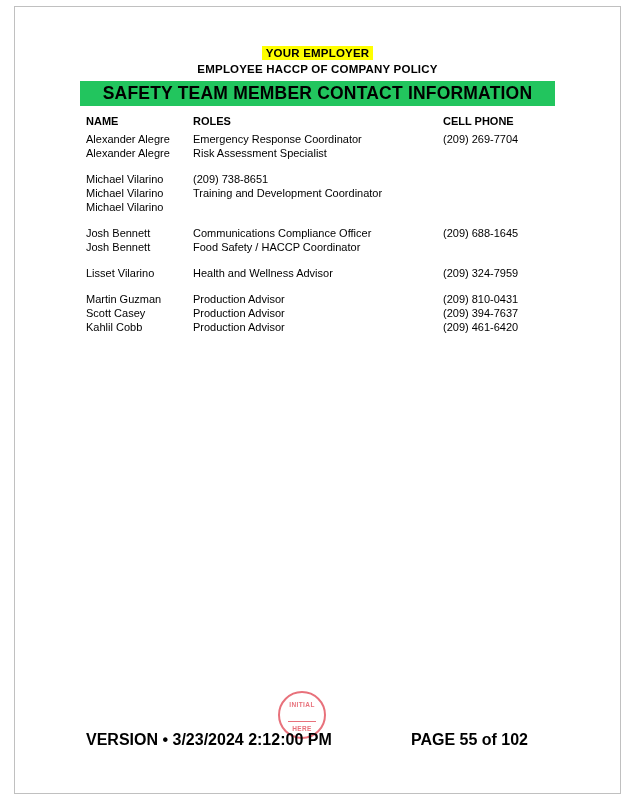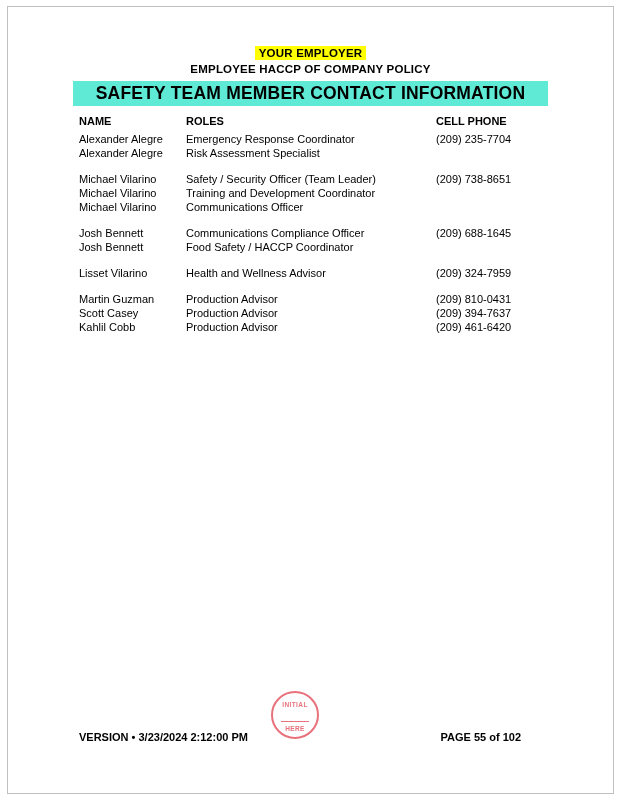--- a/index.html
+++ b/index.html
@@ -4,21 +4,21 @@
 <style>
   * { margin: 0; padding: 0; box-sizing: border-box; }
   html, body {
     width: 622px; height: 806px;
     background: #ffffff;
     font-family: "Liberation Sans", sans-serif;
     color: #000;
   }
   .page {
     position: absolute;
-    left: 7px; top: 6px;
+    left: 14px; top: 6px;
     width: 607px; height: 788px;
     background: #ffffff;
     border: 1px solid #c0c0c0;
     overflow: hidden;
   }
   .header {
     position: absolute;
     left: 0; top: 36px;
     width: 100%;
     text-align: center;
@@ -33,21 +33,21 @@
   }
   .subtitle {
     margin-top: 2px;
     font-size: 11.5px;
     font-weight: bold;
     letter-spacing: 0.2px;
   }
   .doc-title {
     display: inline-block;
     margin-top: 6px;
-    background: #5eead4;
+    background: #22c55e;
     font-size: 17.5px;
     font-weight: bold;
     padding: 2px 23px;
     letter-spacing: 0.2px;
   }
   .table {
     position: absolute;
     left: 71px; top: 107px;
     width: 442px;
     font-size: 11px;
@@ -88,21 +88,21 @@
     font-size: 6.5px;
     font-weight: bold;
     letter-spacing: 0.4px;
   }
   .footer {
     position: absolute;
     left: 71px; top: 724px;
     width: 442px;
     display: flex;
     justify-content: space-between;
-    font-size: 11px;
+    font-size: 16px;
     font-weight: bold;
   }
 </style>
 </head>
 <body>
 
 <div class="page">
 
   <div class="header">
     <div>
@@ -118,43 +118,41 @@
     <div class="row thead">
       <span class="cell">NAME</span>
       <span class="cell">ROLES</span>
       <span class="cell">CELL PHONE</span>
     </div>
 
     <div class="group">
       <div class="row">
         <span class="cell">Alexander Alegre</span>
         <span class="cell">Emergency Response Coordinator</span>
-        <span class="cell">(209) 235-7704</span>
+        <span class="cell">(209) 269-7704</span>
       </div>
       <div class="row">
         <span class="cell">Alexander Alegre</span>
         <span class="cell">Risk Assessment Specialist</span>
         <span class="cell"></span>
       </div>
     </div>
 
     <div class="group">
       <div class="row">
         <span class="cell">Michael Vilarino</span>
-        <span class="cell">Safety / Security Officer (Team Leader)</span>
         <span class="cell">(209) 738-8651</span>
       </div>
       <div class="row">
         <span class="cell">Michael Vilarino</span>
         <span class="cell">Training and Development Coordinator</span>
         <span class="cell"></span>
       </div>
       <div class="row">
         <span class="cell">Michael Vilarino</span>
-        <span class="cell">Communications Officer</span>
         <span class="cell"></span>
       </div>
     </div>
 
     <div class="group">
       <div class="row">
         <span class="cell">Josh Bennett</span>
         <span class="cell">Communications Compliance Officer</span>
         <span class="cell">(209) 688-1645</span>
       </div>

